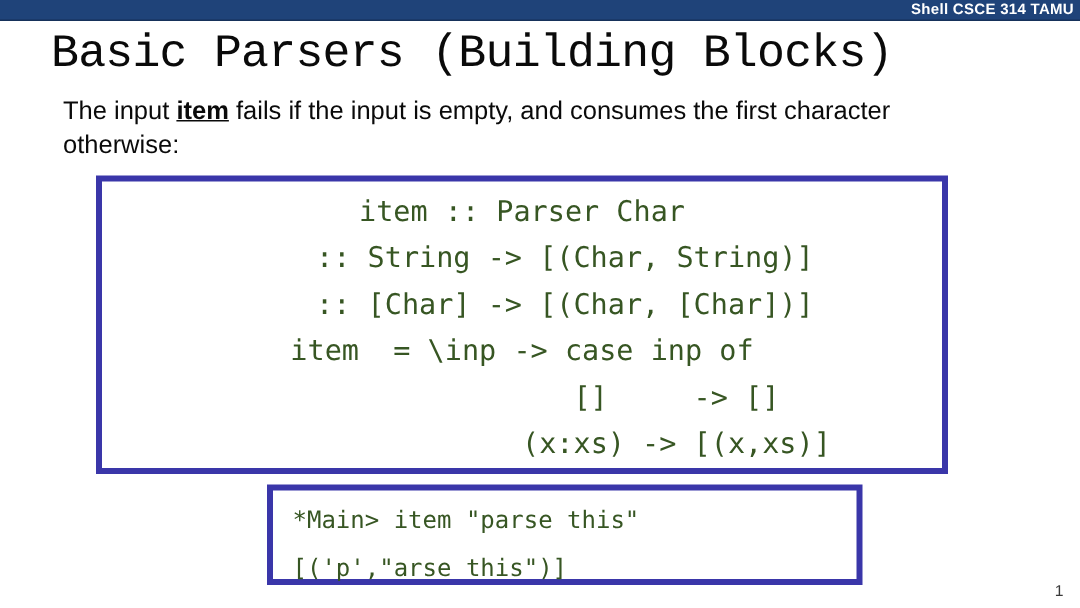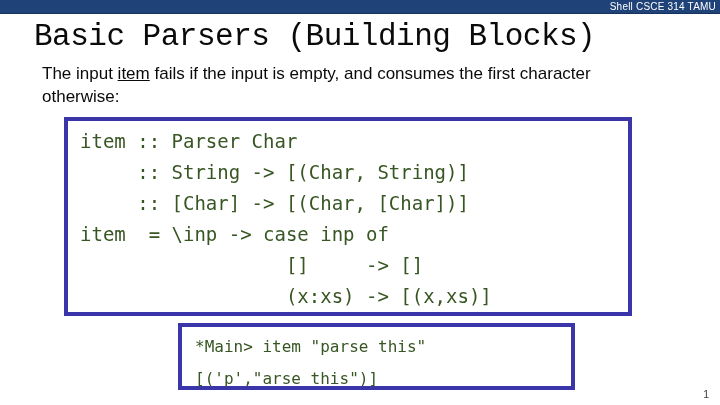--- a/index.html
+++ b/index.html
@@ -20,21 +20,21 @@
     width: 720px; height: 13px;
     background: #1F4379;
     border-bottom: 1px solid #16315a;
   }
   .topbar-label {
     position: absolute;
     right: 4px; top: 0;
     height: 28px; line-height: 13px;
     color: #ffffff;
     font-size: 10px;
-    font-weight: normal;
+    font-weight: bold;
     letter-spacing: 0.2px;
     white-space: nowrap;
   }
   .title {
     position: absolute;
     left: 34px; top: 17px;
     font-size: 31px;
     line-height: 40px;
     color: #0a0a0a;
     letter-spacing: -0.5px;
@@ -42,31 +42,32 @@
     font-family: Liberation Mono, monospace;
   }
   .intro {
     position: absolute;
     left: 42px; top: 62px;
     width: 590px;
     font-size: 17px;
     line-height: 23px;
     color: #0a0a0a;
   }
-  .intro .emph { text-decoration: underline; }
+  .intro .emph { text-decoration: underline; font-weight: bold; }
   .codebox {
     position: absolute;
     box-sizing: border-box;
     border: 4px solid #3A36A9;
     background: #ffffff;
   }
   .codebox.main {
     left: 64px; top: 117px;
     width: 568px; height: 199px;
     padding: 5px 12px 0 12px;
+    text-align: center;
   }
   .codebox.example {
     left: 178px; top: 323px;
     width: 397px; height: 67px;
     padding: 4px 0 0 13px;
   }
   pre.code {
     margin: 0;
     font-family: "DejaVu Sans Mono", monospace;
     color: #375623;

